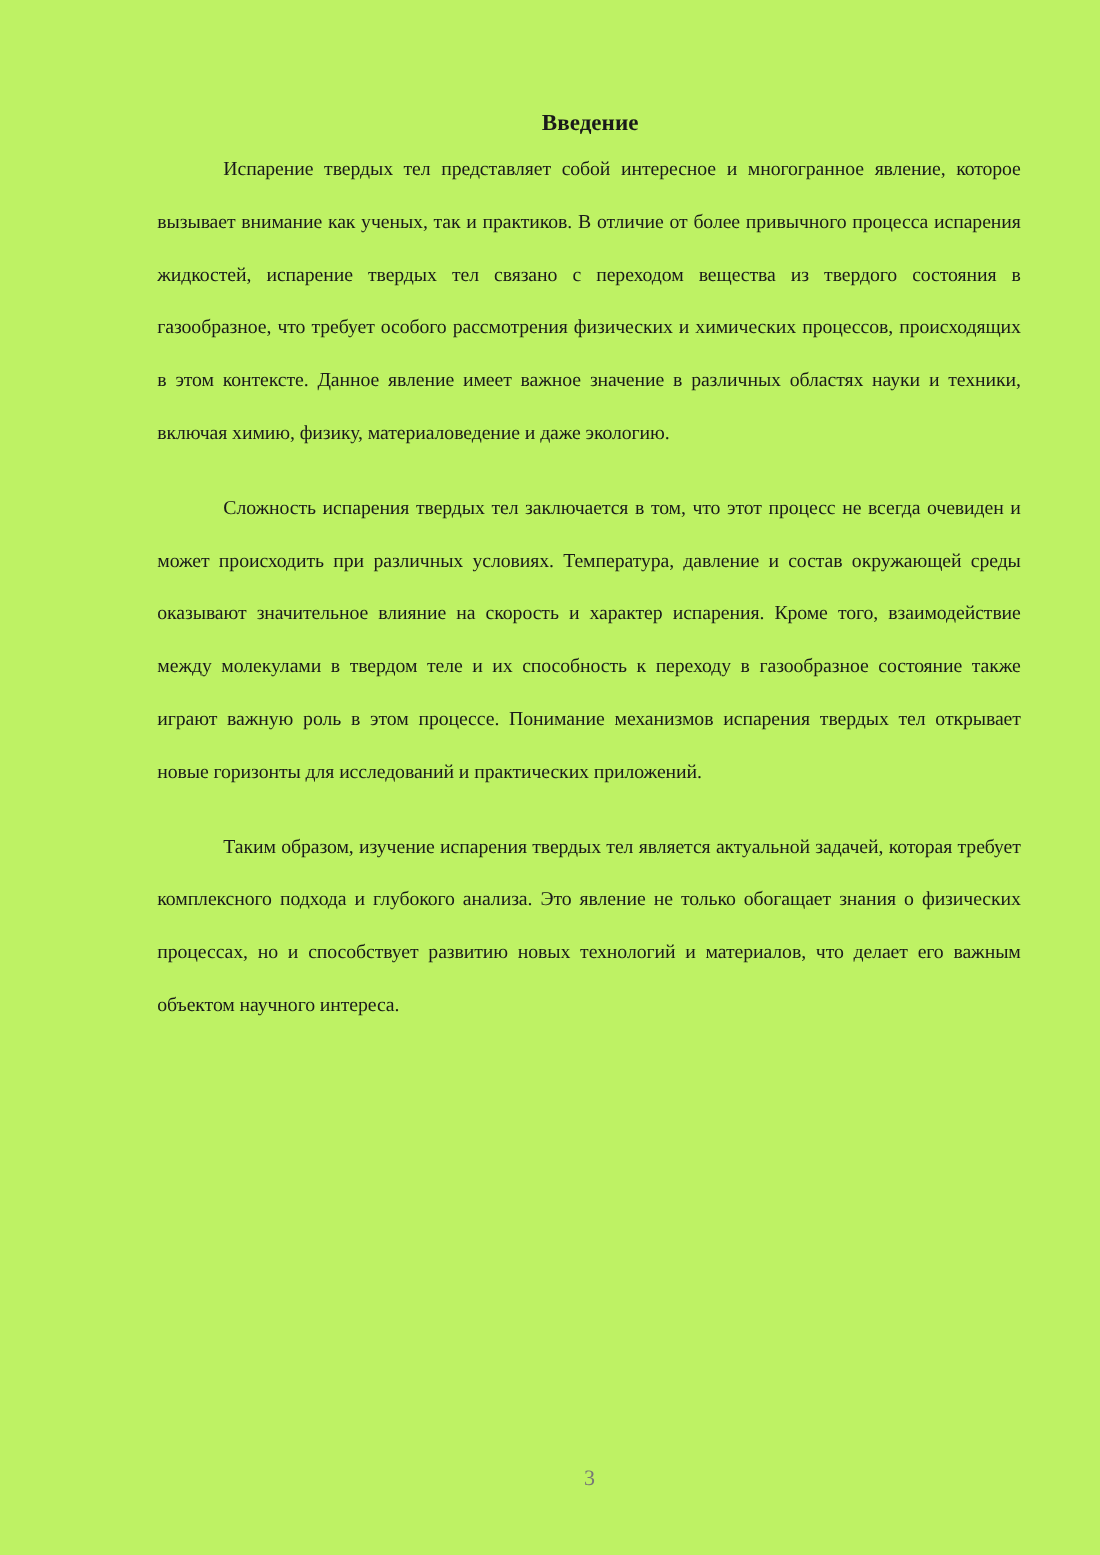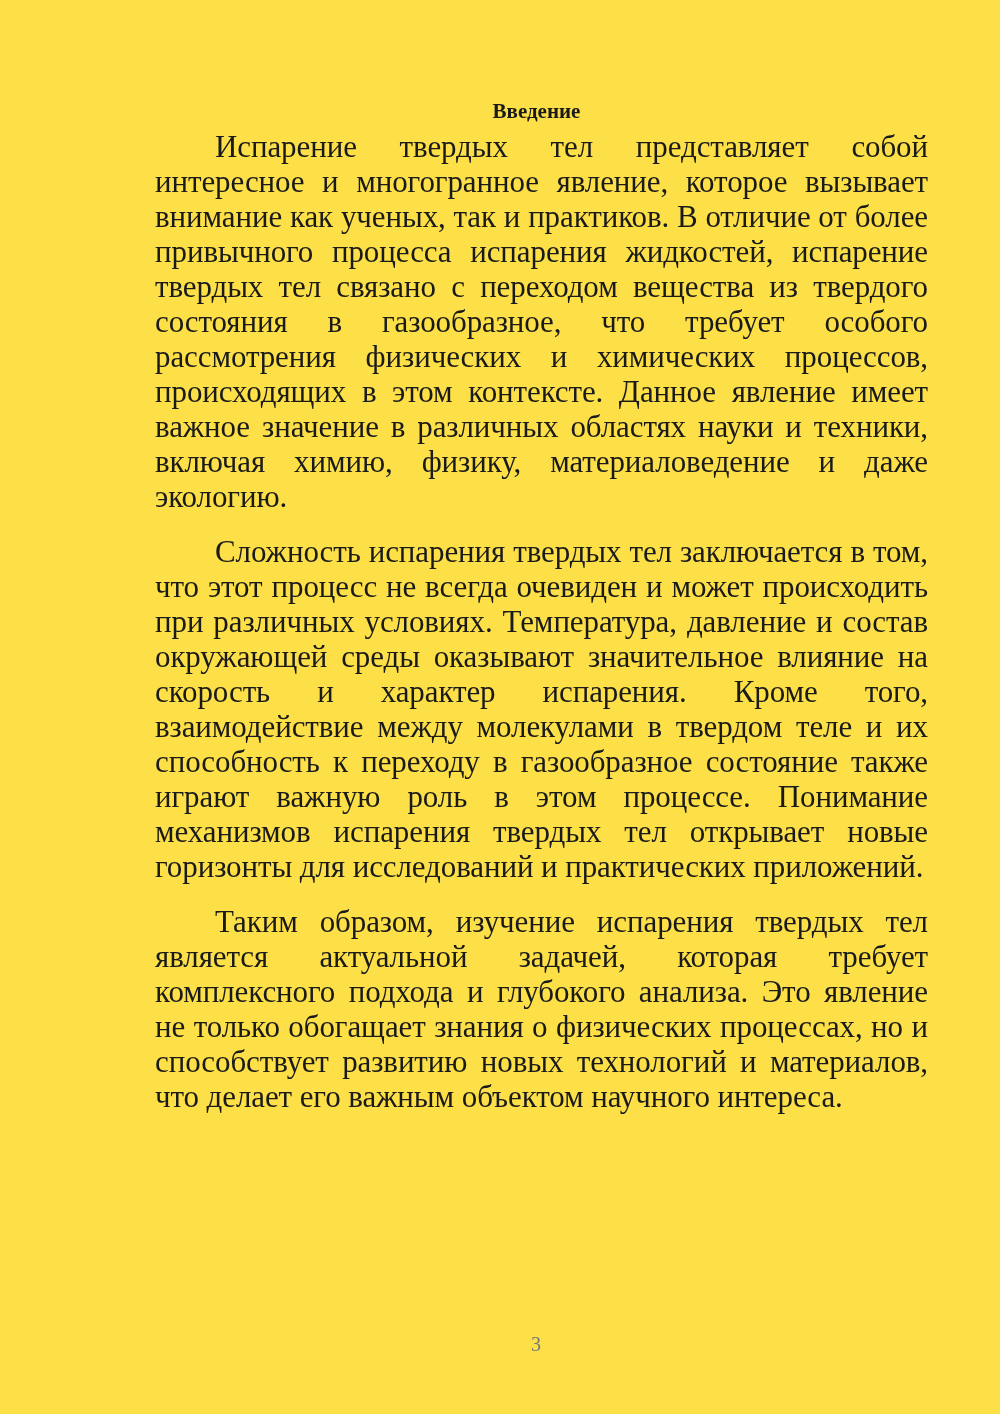--- a/index.html
+++ b/index.html
@@ -13,42 +13,42 @@
       position: relative;
       overflow: hidden;
       font-family: "Liberation Serif", serif;
       color: #1a1a1a;
     }
     .page {
       position: absolute;
       left: 0; top: 0;
       width: 1000px;
       height: 1414px;
-      background: #fde047;
+      background: #bef264;
     }
     .content {
       position: absolute;
       left: 143px;
       top: 96px;
       width: 785px;
     }
     .title {
       text-align: center;
       font-weight: bold;
       font-size: 21px;
       line-height: 30px;
       margin: 0 0 3px 0;
       padding-left: 2px;
     }
     .para {
-      font-size: 31px;
-      line-height: 35px;
+      font-size: 18px;
+      line-height: 48px;
       text-align: justify;
       text-indent: 60px;
-      margin: 0 0 20px 12px;
+      margin: 0 0 20px 0;
       letter-spacing: -0.1px;
     }
     .page-number {
       position: absolute;
       left: 0;
       width: 1072px;
       text-align: center;
       top: 1333px;
       font-size: 20px;
       color: #777;

